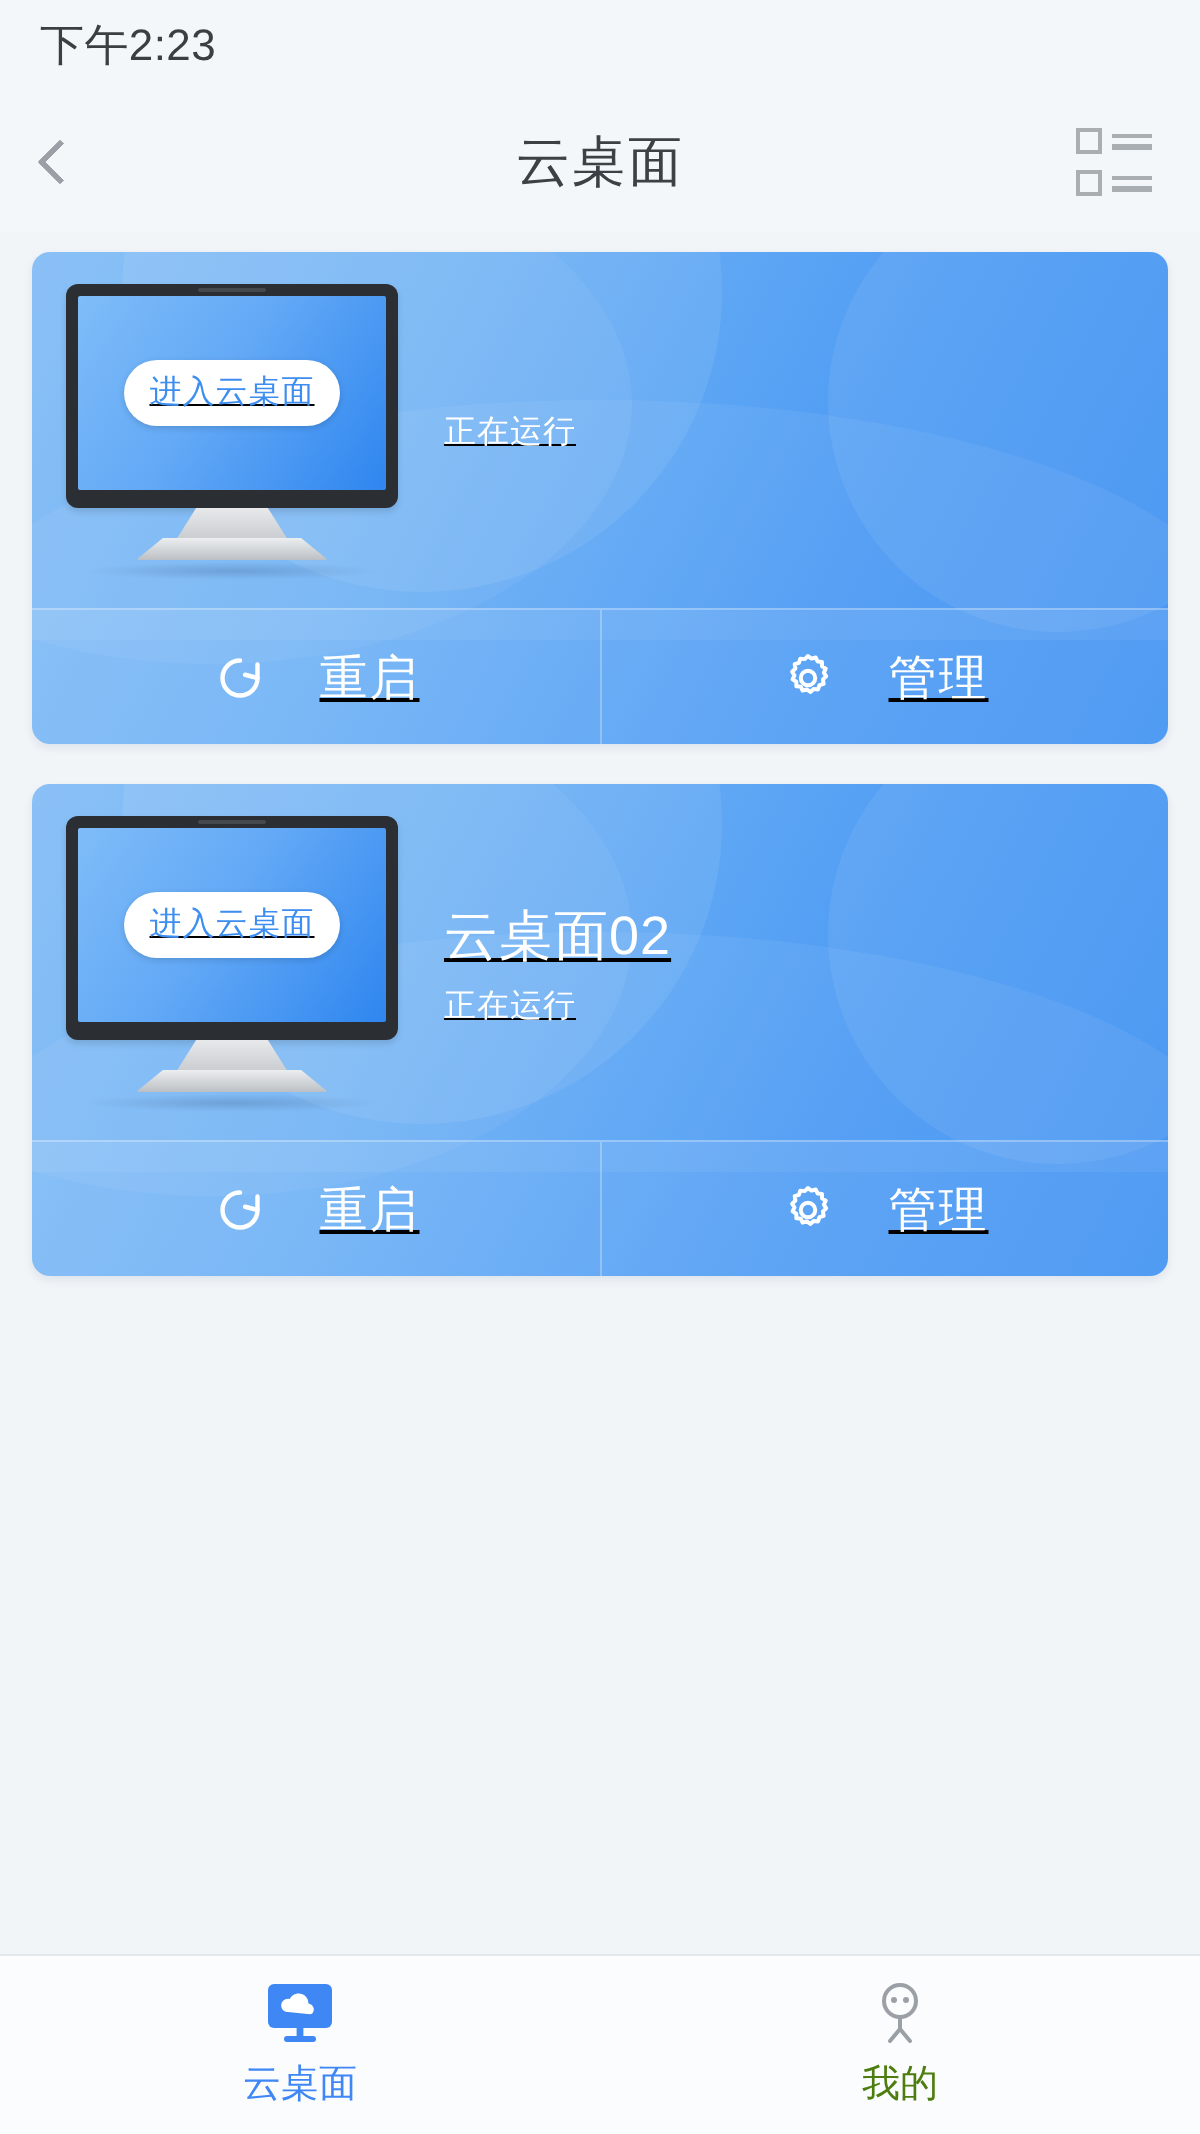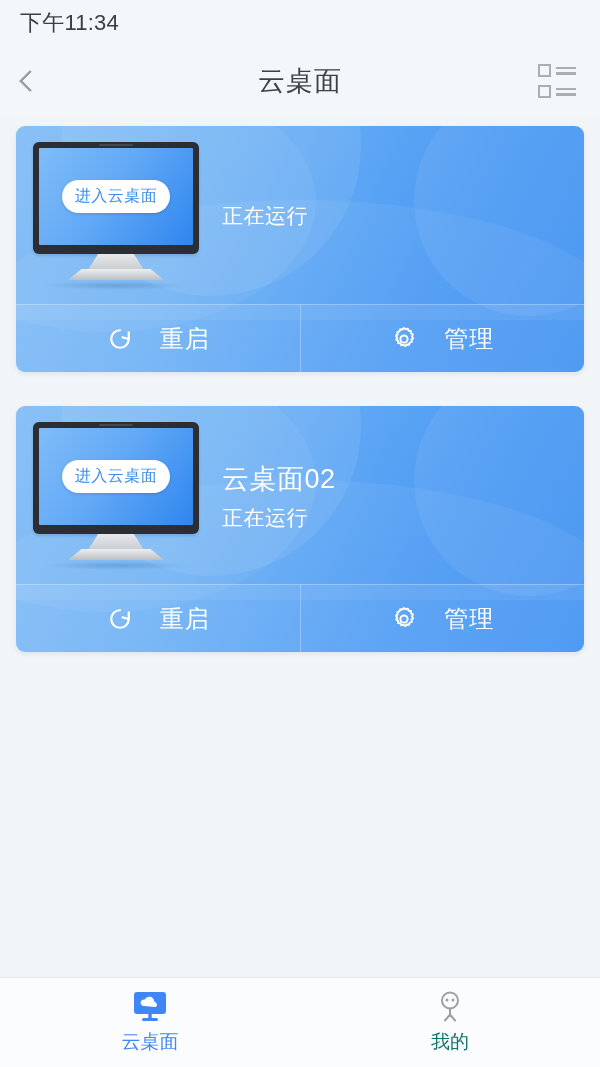--- a/index.html
+++ b/index.html
@@ -58,22 +58,23 @@
   .list-icon .row { display: flex; align-items: center; gap: 5px; }
   .list-icon .sq { width: 13px; height: 13px; border: 2px solid #a9aeb3; }
   .list-icon .lines { display: flex; flex-direction: column; gap: 3px; }
   .list-icon .lines span { display: block; width: 20px; height: 2.5px; background: #a9aeb3; }
 
   
   .cards { padding: 10px 16px 0 16px; }
   .card {
     position: relative; border-radius: 9px; overflow: hidden;
     background: linear-gradient(118deg, #84bdf6 0%, #6fb2f5 32%, #4d9bf4 70%, #3d90f2 100%);
-    margin-bottom: 34px;
+    margin-bottom: 20px;
     box-shadow: 0 2px 5px rgba(120,150,180,.18);
+    text-decoration: underline;
   }
   .card .deco { position: absolute; inset: 0; pointer-events: none; overflow: hidden; }
   .card .deco .c1 {
     position: absolute; width: 300px; height: 300px; border-radius: 50%;
     background: rgba(255,255,255,.08); left: 45px; top: -130px;
   }
   .card .deco .c2 {
     position: absolute; width: 230px; height: 230px; border-radius: 50%;
     background: rgba(255,255,255,.07); right: -60px; top: -40px;
   }
@@ -118,21 +119,21 @@
   }
   .base-shadow {
     width: 150px; height: 9px; margin-top: 1px; border-radius: 50%;
     background: radial-gradient(ellipse at center, rgba(40,70,110,.22) 0%, rgba(40,70,110,0) 70%);
   }
 
   
   .info { flex: 1; padding-left: 6px; }
   .vm-title { font-size: 27px; color: #ffffff; letter-spacing: .5px; margin-bottom: 7px; font-weight: normal; }
   .vm-spec { font-size: 19px; color: #dceafb; letter-spacing: .5px; margin-bottom: 7px; }
-  .vm-status { font-size: 21px; color: #ffffff; letter-spacing: .5px; }
+  .vm-status { font-size: 16px; color: #ffffff; letter-spacing: .5px; }
 
   
   .actions {
     position: relative; display: flex; height: 68px;
     border-top: 1px solid rgba(255,255,255,.28);
     background: rgba(255,255,255,.10);
   }
   .action {
     flex: 1; display: flex; align-items: center; justify-content: center; gap: 26px;
     color: #ffffff; font-size: 24px; letter-spacing: 1px;
@@ -142,29 +143,29 @@
 
   
   .tabbar {
     position: absolute; left: 0; right: 0; bottom: 0; height: 90px;
     background: #fbfcfd; border-top: 1px solid #e4e8ec;
     display: flex;
   }
   .tab { flex: 1; display: flex; flex-direction: column; align-items: center; justify-content: center; gap: 7px; }
   .tab-label { font-size: 19px; }
   .tab-label.active { color: #3f87f5; }
-  .tab-label.inactive { color: #0f766e; }
+  .tab-label.inactive { color: #4d7c0f; }
 </style>
 </head>
 <body>
 
 <div class="phone">
 
   <div class="statusbar">
-    <div class="status-time">下午11:34</div>
+    <div class="status-time">下午2:23</div>
   </div>
 
   <div class="header">
     <div class="back-btn">
       <span class="chev"></span>
     </div>
     <div class="page-title">云桌面</div>
     <div class="list-icon">
       <div class="row">
           <span class="sq"></span>

